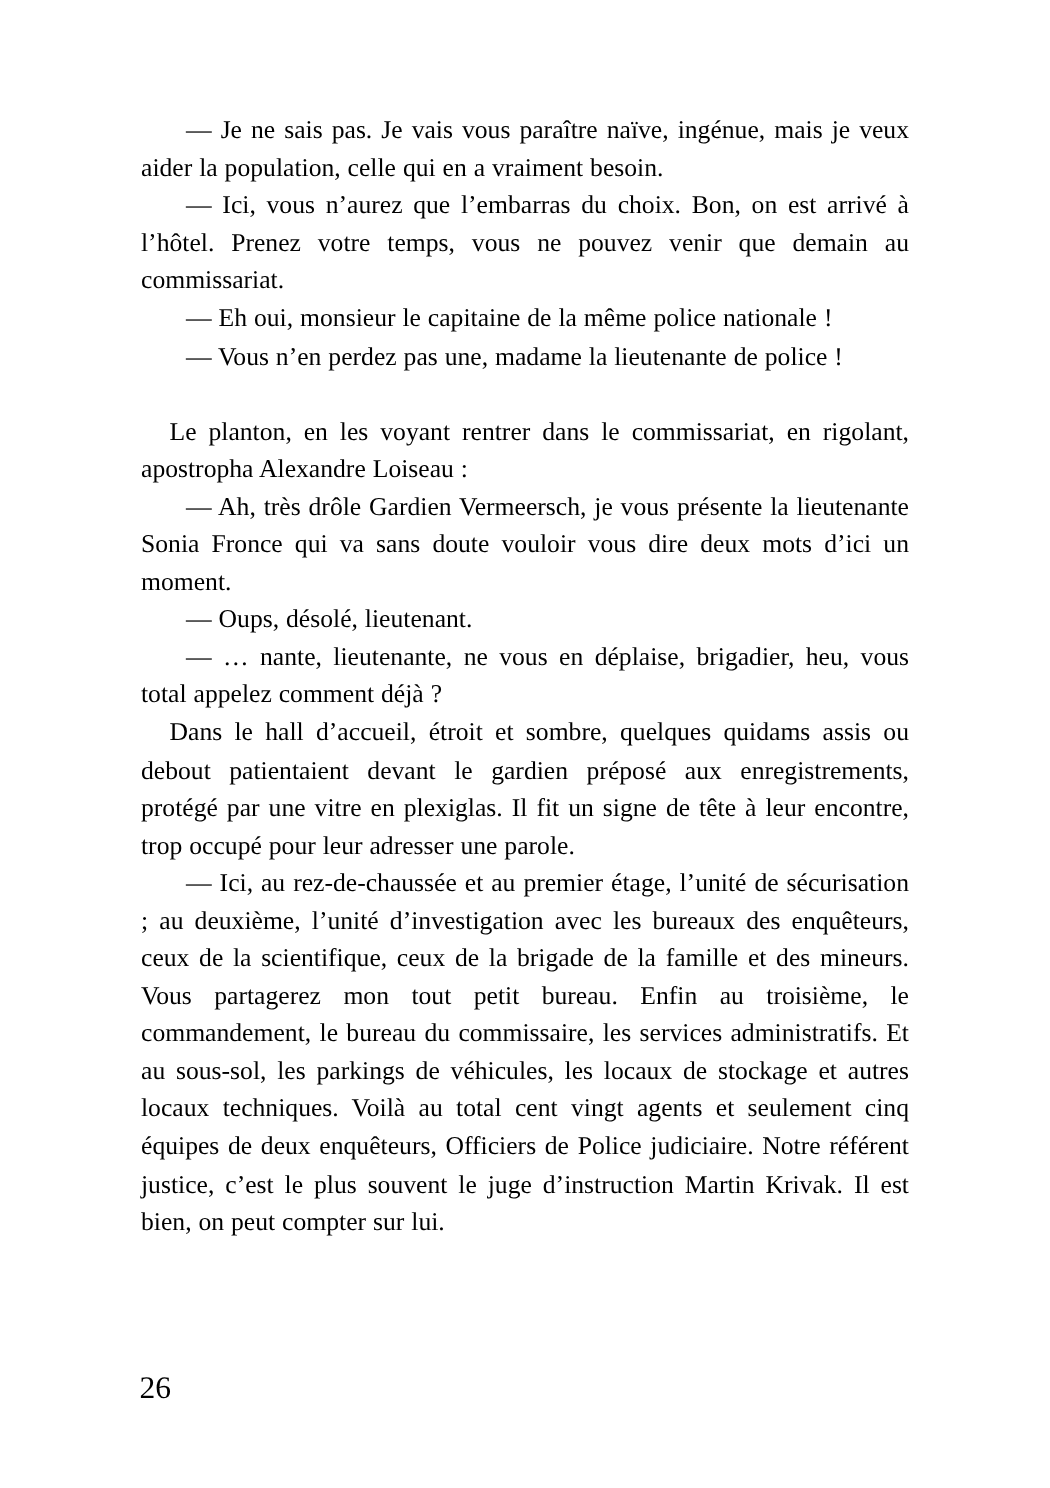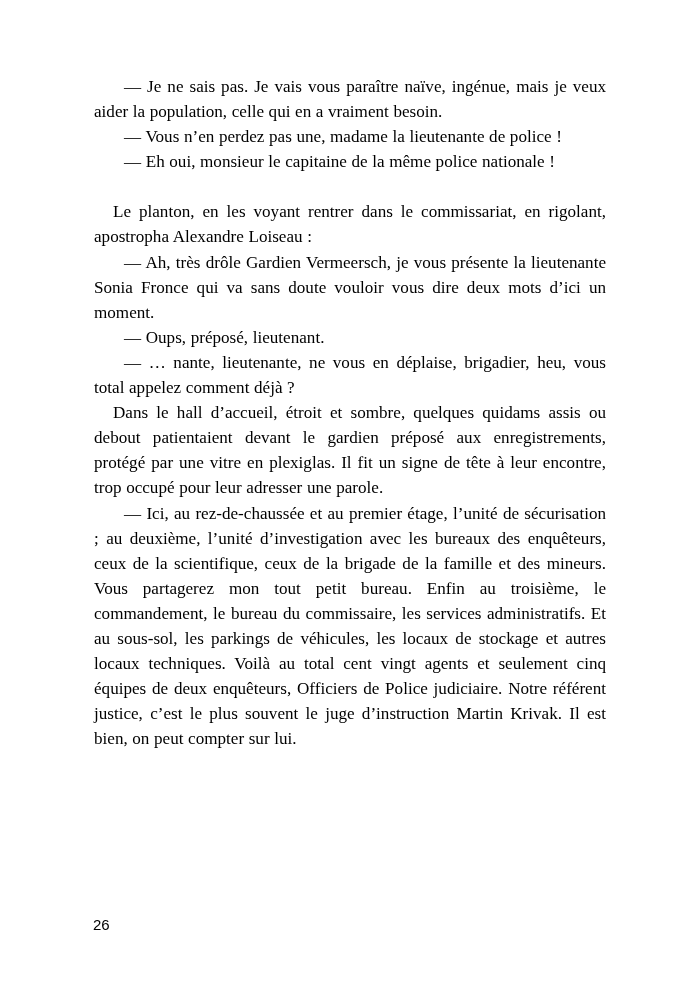--- a/index.html
+++ b/index.html
@@ -56,42 +56,43 @@
     height: 25px;
   }
   
   p.para {
     text-align-last: left;
   }
   .page-number {
     position: absolute;
     left: 93px;
     top: 914px;
-    font-size: 15px;
+    font-size: 21px;
     line-height: 22px;
     color: #000000;
-    font-family: Liberation Sans, sans-serif;
+    font-family: Liberation Serif, serif;
   }
 </style>
 </head>
 <body>
 
 <div class="page">
 
   <div class="text-block">
 
     <p class="para">— Je ne sais pas. Je vais vous paraître naïve, ingénue, mais je veux aider la population, celle qui en a vraiment besoin.</p>
+    <p class="para">— Ici, vous n’aurez que l’embarras du choix. Bon, on est arrivé à l’hôtel. Prenez votre temps, vous ne pouvez venir que demain au commissariat.</p>
+    <p class="para">— Eh oui, monsieur le capitaine de la même police nationale !</p>
     <p class="para">— Vous n’en perdez pas une, madame la lieutenante de police !</p>
-    <p class="para">— Eh oui, monsieur le capitaine de la même police nationale !</p>
 
     <div class="block-gap"></div>
 
     <p class="para narrative">Le planton, en les voyant rentrer dans le commissariat, en rigolant, apostropha Alexandre Loiseau :</p>
     <p class="para">— Ah, très drôle Gardien Vermeersch, je vous présente la lieutenante Sonia Fronce qui va sans doute vouloir vous dire deux mots d’ici un moment.</p>
-    <p class="para">— Oups, préposé, lieutenant.</p>
+    <p class="para">— Oups, désolé, lieutenant.</p>
     <p class="para">— … nante, lieutenante, ne vous en déplaise, brigadier, heu, vous total appelez comment déjà ?</p>
     <p class="para narrative">Dans le hall d’accueil, étroit et sombre, quelques quidams assis ou debout patientaient devant le gardien préposé aux enregistrements, protégé par une vitre en plexiglas. Il fit un signe de tête à leur encontre, trop occupé pour leur adresser une parole.</p>
     <p class="para">— Ici, au rez-de-chaussée et au premier étage, l’unité de sécurisation ; au deuxième, l’unité d’investigation avec les bureaux des enquêteurs, ceux de la scientifique, ceux de la brigade de la famille et des mineurs. Vous partagerez mon tout petit bureau. Enfin au troisième, le commandement, le bureau du commissaire, les services administratifs. Et au sous-sol, les parkings de véhicules, les locaux de stockage et autres locaux techniques. Voilà au total cent vingt agents et seulement cinq équipes de deux enquêteurs, Officiers de Police judiciaire. Notre référent justice, c’est le plus souvent le juge d’instruction Martin Krivak. Il est bien, on peut compter sur lui.</p>
 
   </div>
 
   <div class="page-number">26</div>
 
 </div>
 

